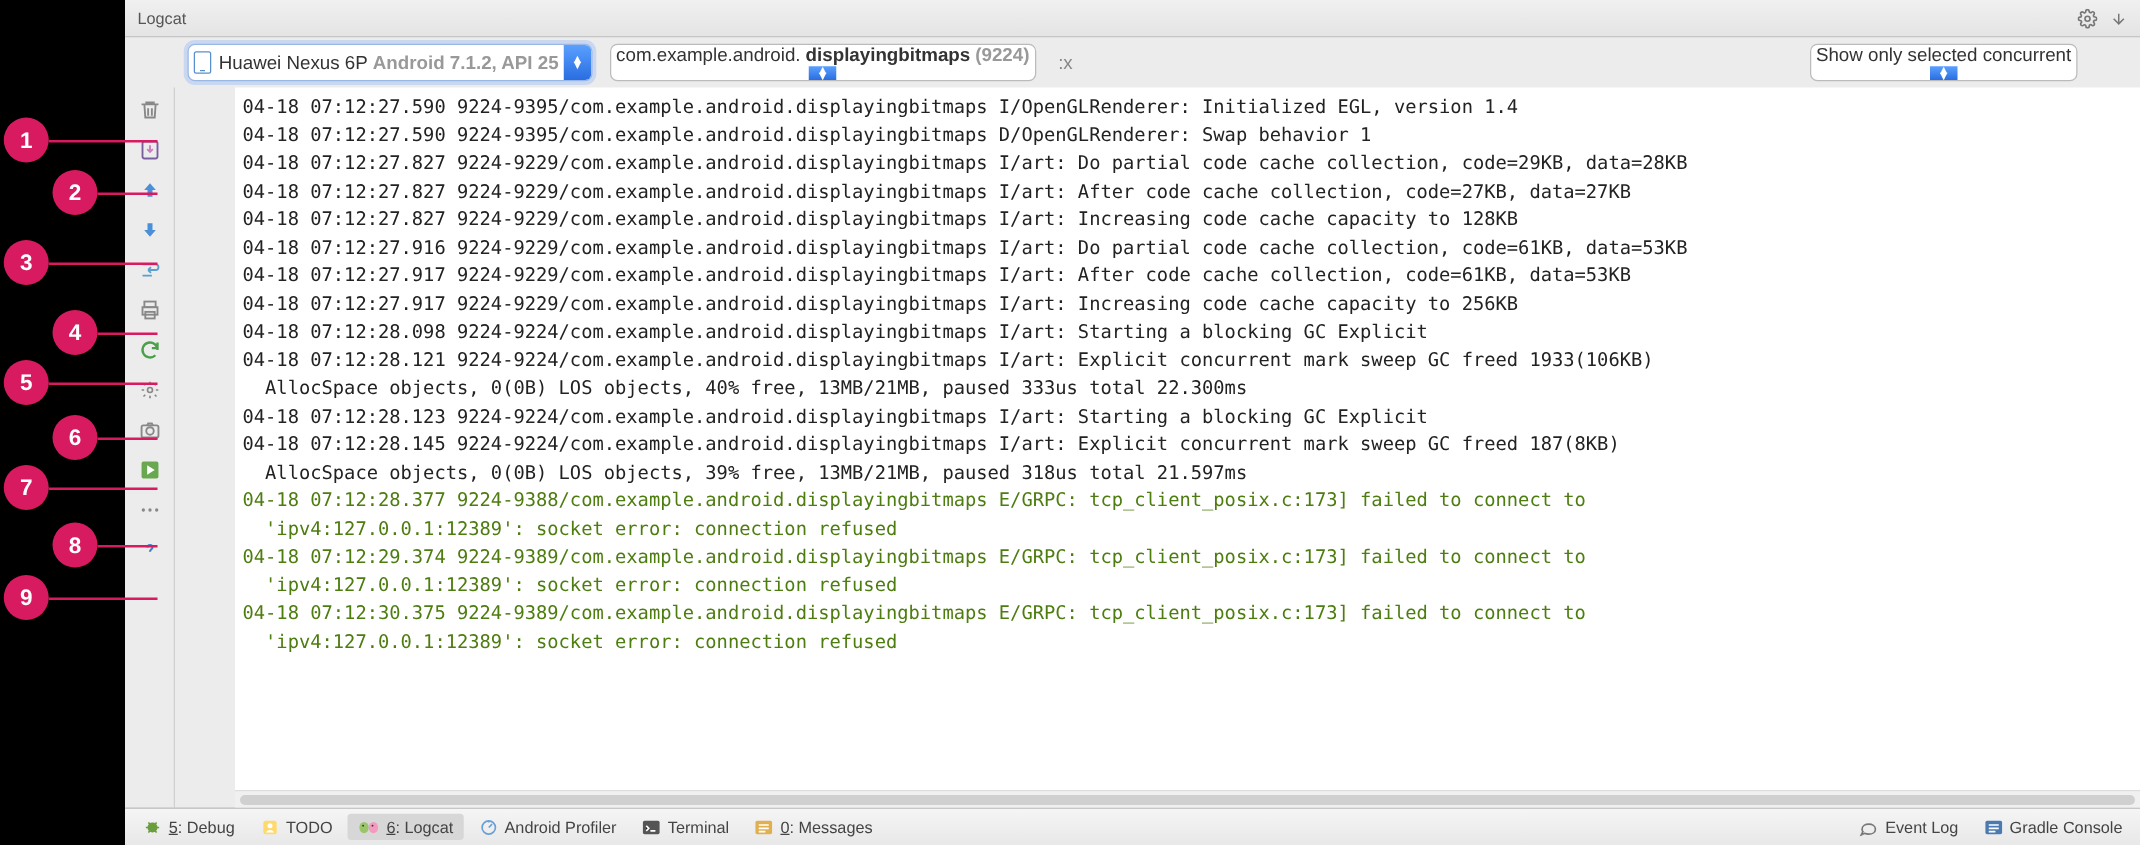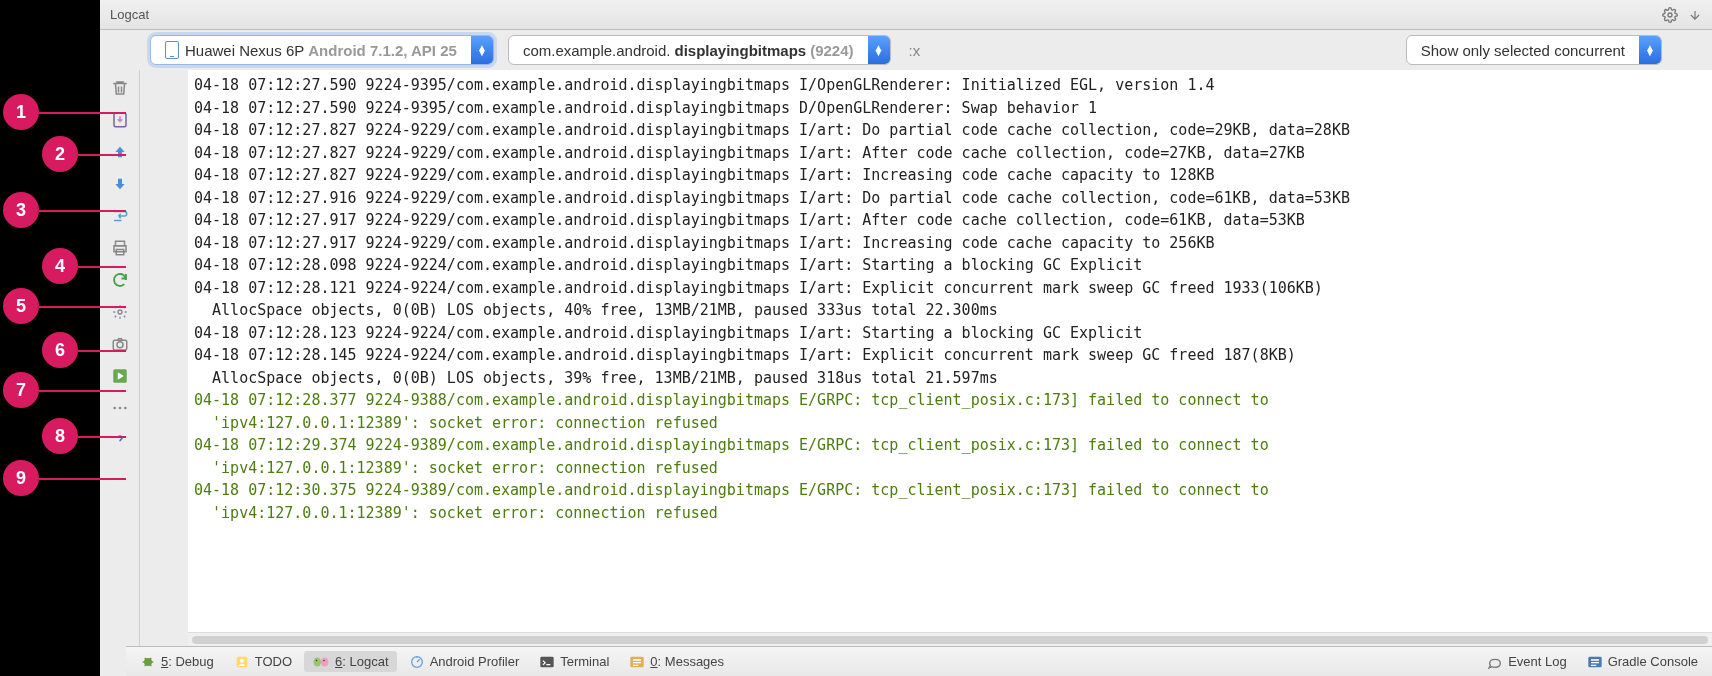--- a/index.html
+++ b/index.html
@@ -73,23 +73,23 @@
   .select-wrap {
     display: flex;
     align-items: center;
     background: #fff;
     border: 1px solid #9ab8e6;
     border-radius: 6px;
     height: 30px;
     box-shadow: 0 0 0 3px rgba(100,150,255,0.25);
     overflow: hidden;
   }
-  .select-wrap.plain { box-shadow: none; border-color: #bbb; }
+  .select-wrap.plain { box-shadow: none; border-color: #bbb; flex-direction: column; }
   .select-wrap .content {
-    padding: 0 14px;
+    padding: 0 4px;
     display: flex;
     align-items: center;
     gap: 6px;
     white-space: nowrap;
   }
   .select-wrap .chev {
     width: 22px;
     height: 100%;
     background: linear-gradient(#5aa0ff,#2a6de0);
     display: flex;
@@ -154,21 +154,20 @@
   .statusbar {
     height:30px;
     background: linear-gradient(#f5f5f5,#e8e8e8);
     border-top:1px solid #bbb;
     display:flex;
     align-items:center;
     padding:0 6px;
     font-size:13px;
     color:#444;
     gap:4px;
-    margin-left:26px;
   }
   .status-item {
     display:flex; align-items:center; gap:5px;
     padding:3px 8px;
     border-radius:3px;
     cursor:pointer;
   }
   .status-item.active { background:#d7d7d7; }
   .spacer { flex:1; }
   .status-item u { text-decoration: underline; }

